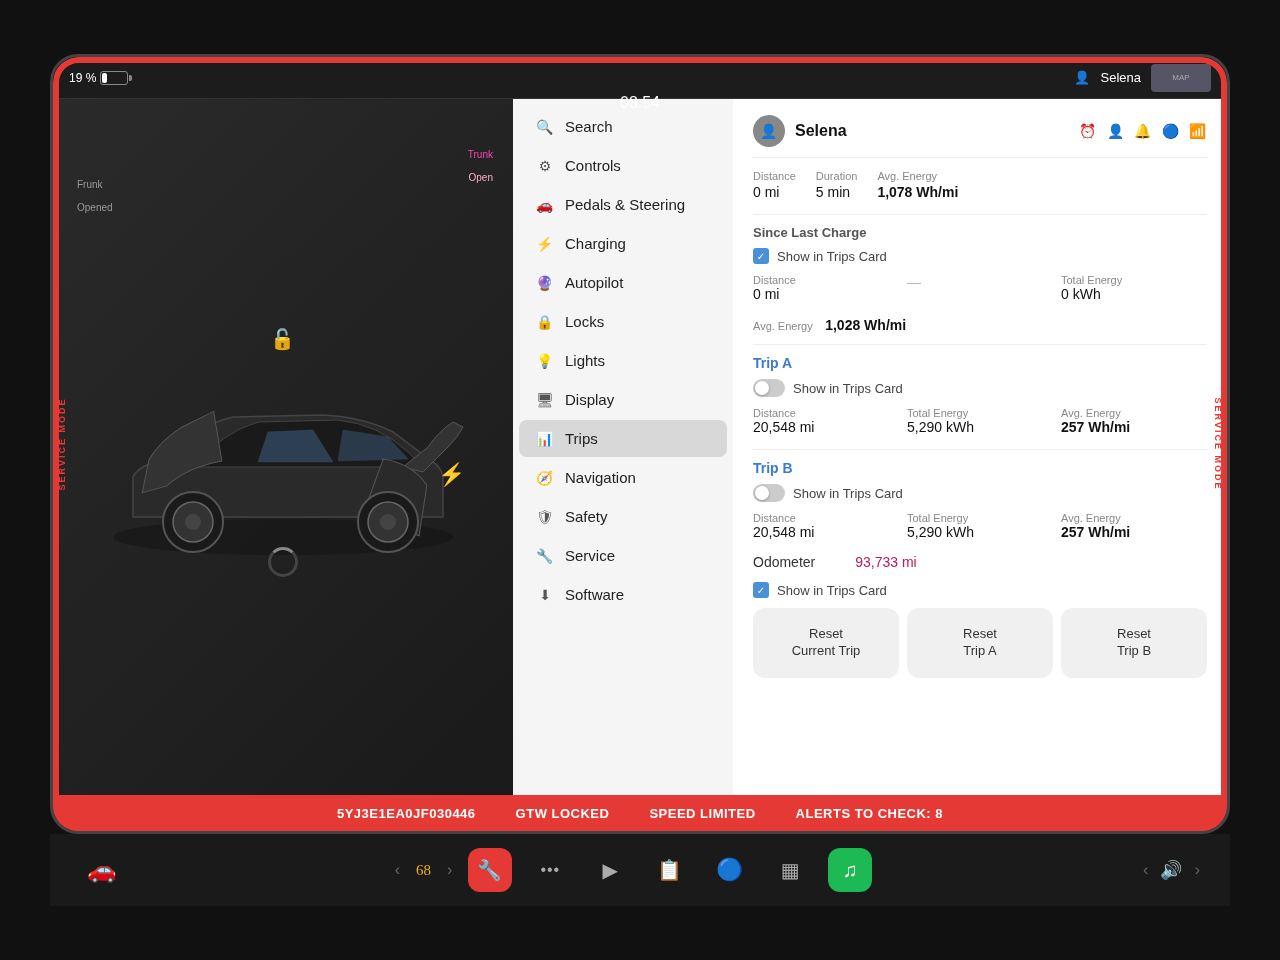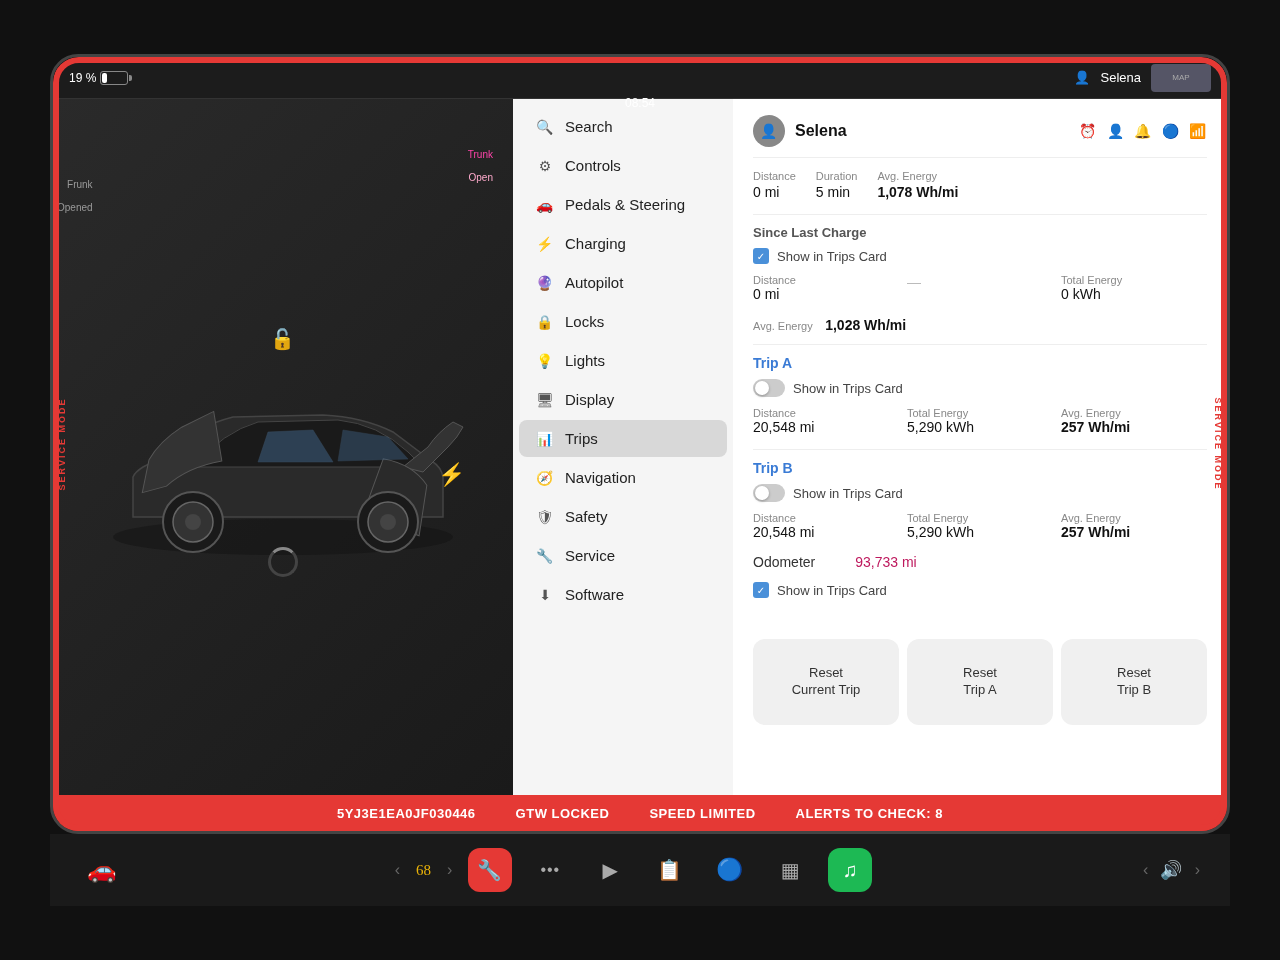--- a/index.html
+++ b/index.html
@@ -77,21 +77,21 @@
 
     .service-mode-label {
       font-size: 9px;
       color: #e53935;
       font-weight: bold;
       letter-spacing: 1px;
       text-transform: uppercase;
     }
 
     .time-display {
-      font-size: 12px;
+      font-size: 16px;
       color: #fff;
       font-weight: 500;
       margin-top: 40px;
     }
 
     .top-bar-left {
       display: flex;
       align-items: center;
       gap: 6px;
     }
@@ -167,25 +167,25 @@
     }
 
     
     .car-svg {
       width: 100%;
       height: 100%;
     }
 
     .frunk-label {
       position: absolute;
-      left: 4px;
+      left: 24px;
       top: 80px;
       color: #ccc;
       font-size: 11px;
-      text-align: right;
+      text-align: left;
     }
 
     .frunk-label span {
       display: block;
       font-size: 10px;
       color: #999;
     }
 
     .trunk-label {
       position: absolute;
@@ -452,31 +452,30 @@
     }
 
     .reset-buttons-row {
       display: flex;
       gap: 8px;
       margin-top: 10px;
     }
 
     .reset-btn {
       flex: 1;
-      padding: 26px 8px;
+      padding: 18px 8px;
       background: #f0f0f0;
       border: none;
       border-radius: 12px;
       font-size: 13px;
       color: #333;
       cursor: pointer;
       text-align: center;
       line-height: 1.3;
       font-weight: 500;
-      margin-top: 31px;
     }
 
     
     .status-bar {
       height: 36px;
       background: #e53935;
       display: flex;
       align-items: center;
       justify-content: center;
       gap: 40px;

